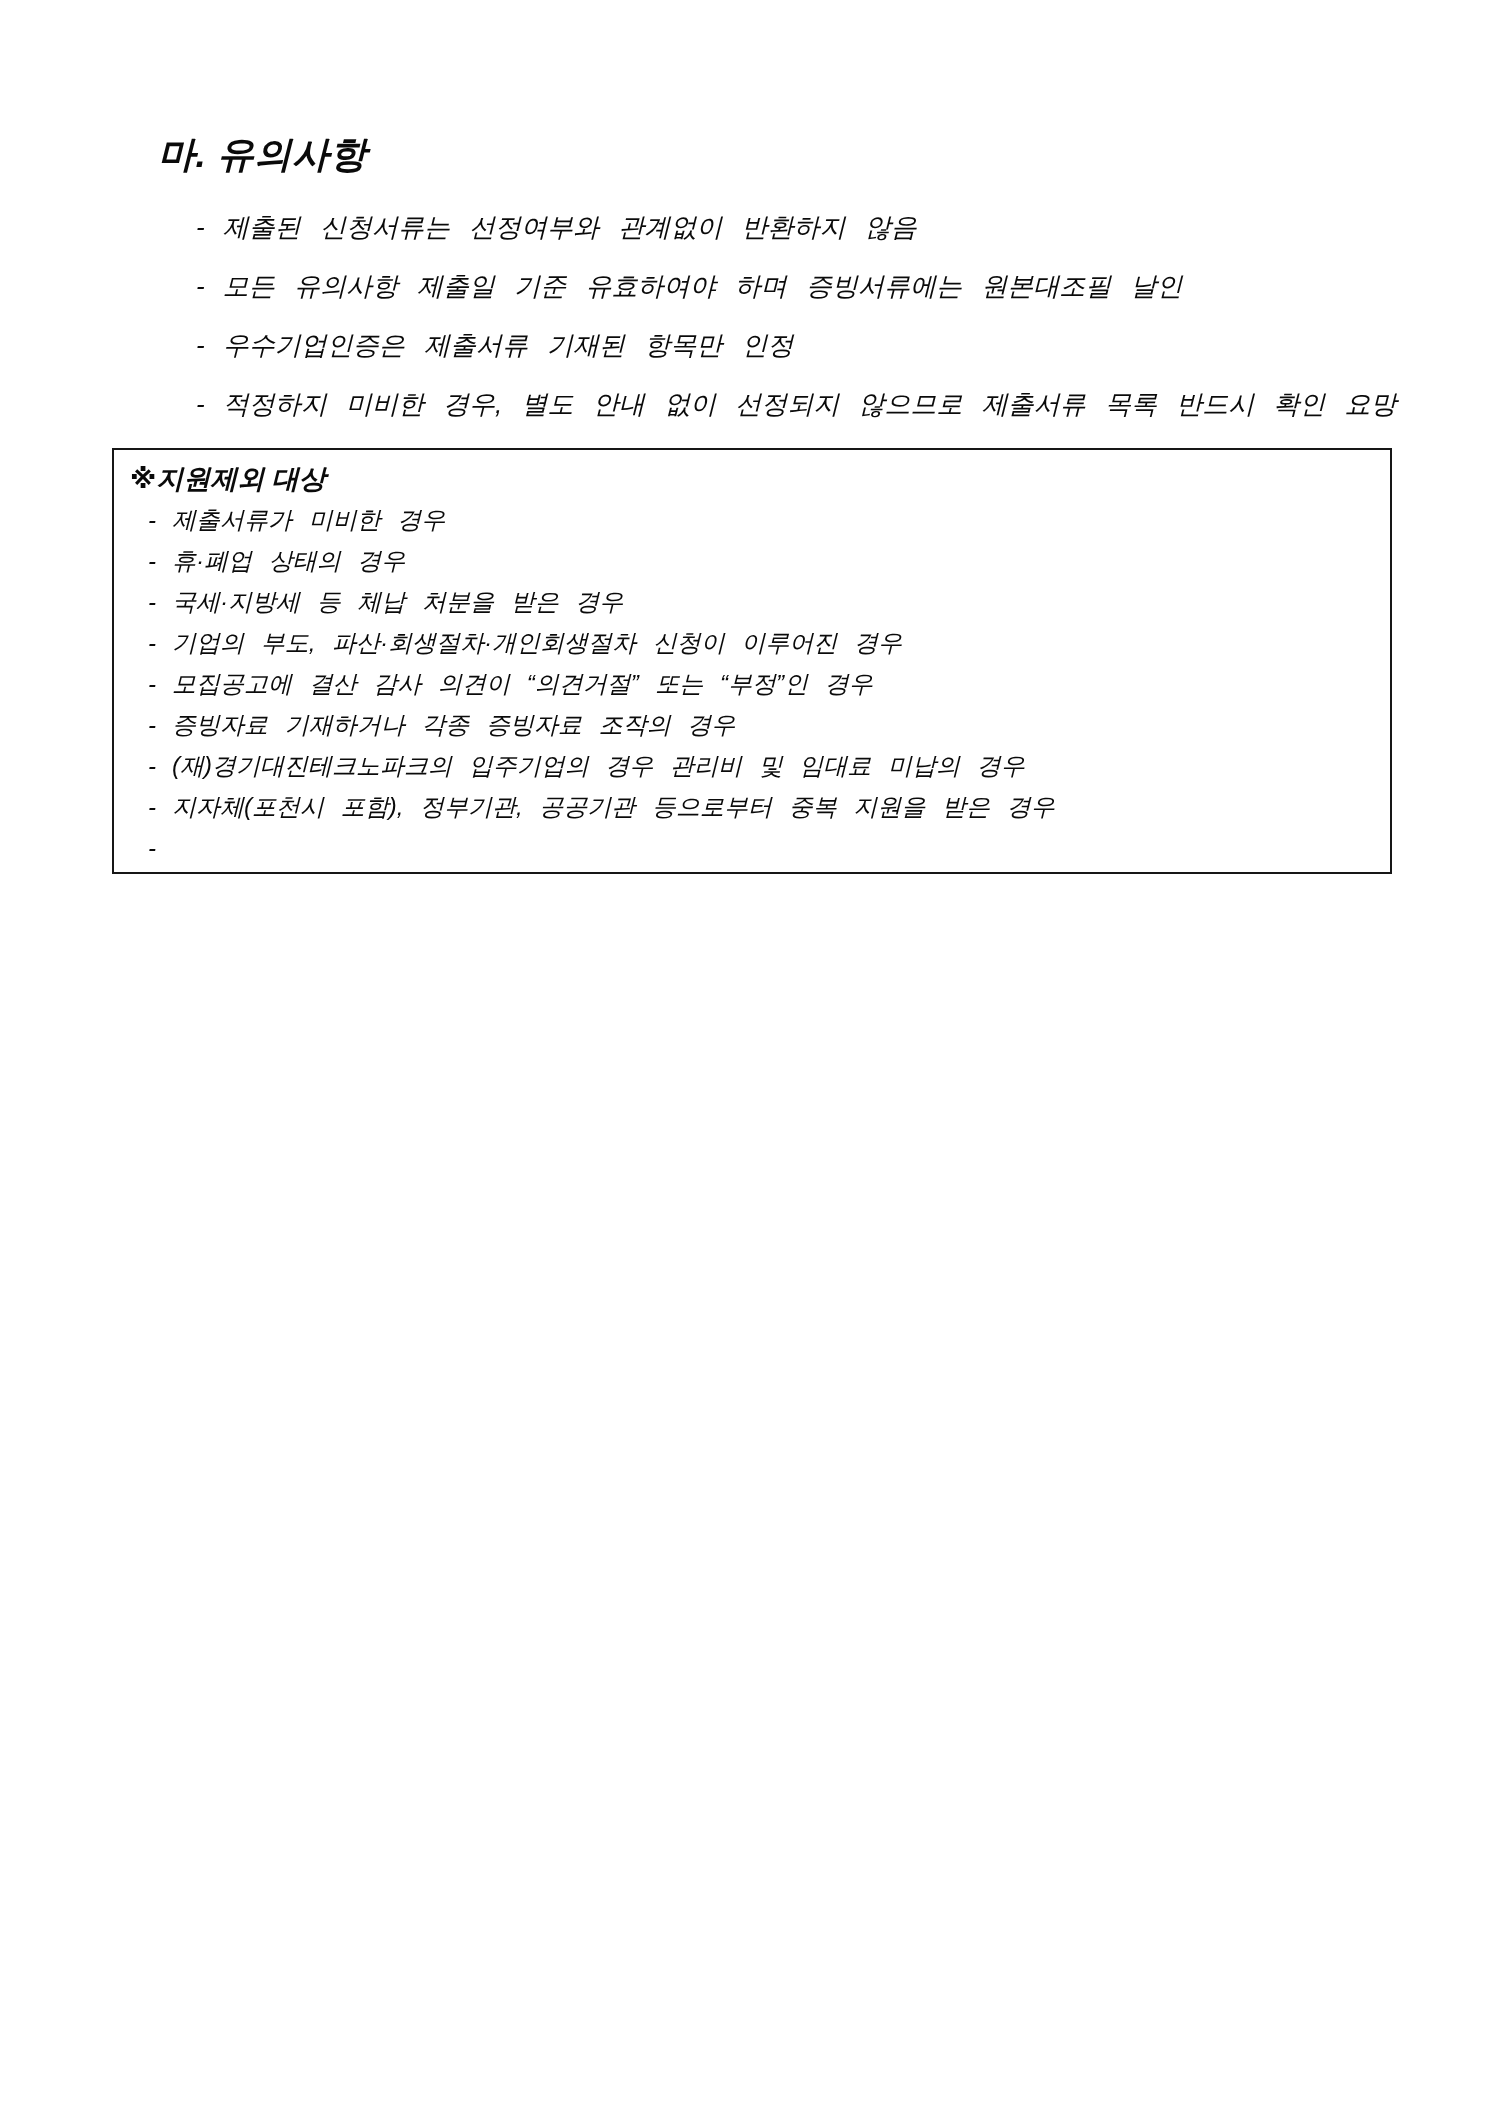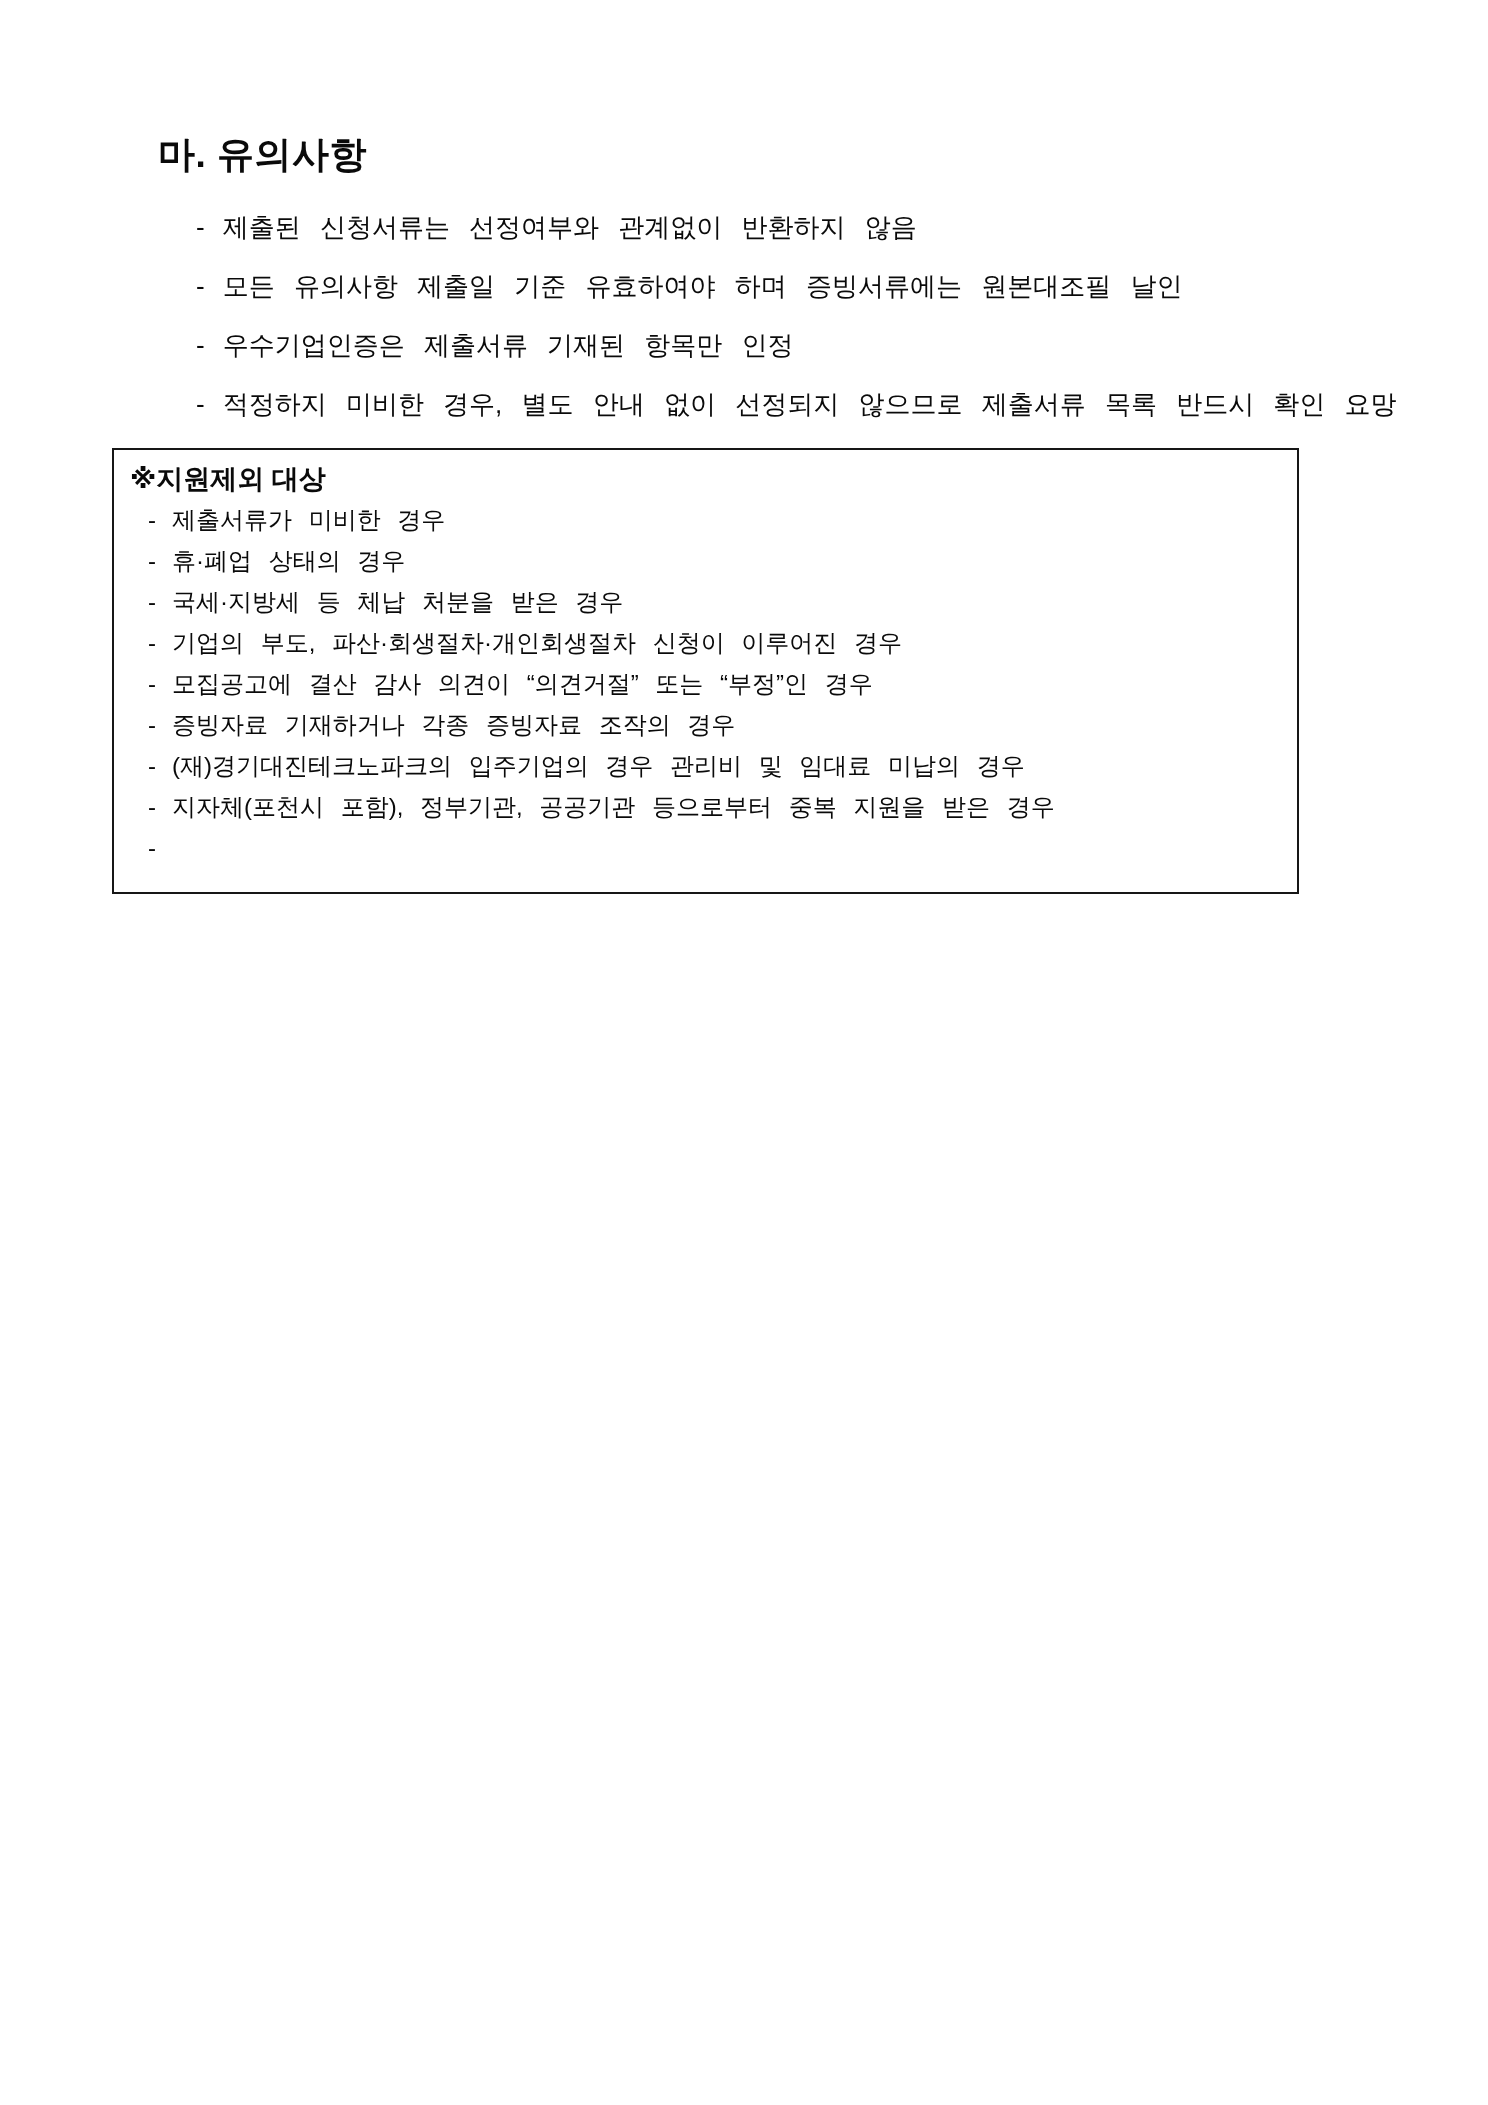--- a/index.html
+++ b/index.html
@@ -1,15 +1,15 @@
 <!DOCTYPE html>
 <html><head>
 <meta charset="utf-8">
 <style>
-  * { margin: 0; padding: 0; box-sizing: border-box; }
+  * { margin: 0; padding: 0; box-sizing: border-box; font-style: italic; }
   html, body {
     background: #ffffff;
   }
   body {
     width: 1488px;
     height: 2105px;
     position: relative;
     font-family: "Liberation Sans", "DejaVu Sans", sans-serif;
     color: #111111;
     overflow: hidden;
@@ -38,24 +38,24 @@
     word-spacing: 12px;
     color: #0a0a0a;
   }
   .notice-row .dash {
     flex: 0 0 auto;
     margin-right: 18px;
     word-spacing: normal;
   }
   .exclusion-box {
     margin: 18px 0 0 112px;
-    width: 1187px;
+    width: 1280px;
     border: 2px solid #161616;
     background: #ffffff;
-    padding: 9px 18px 24px 16px;
+    padding: 9px 18px 4px 16px;
   }
   .exclusion-title {
     font-size: 27px;
     font-weight: 700;
     line-height: 40px;
     color: #0a0a0a;
   }
   .exclusion-item {
     display: flex;
     align-items: flex-start;

